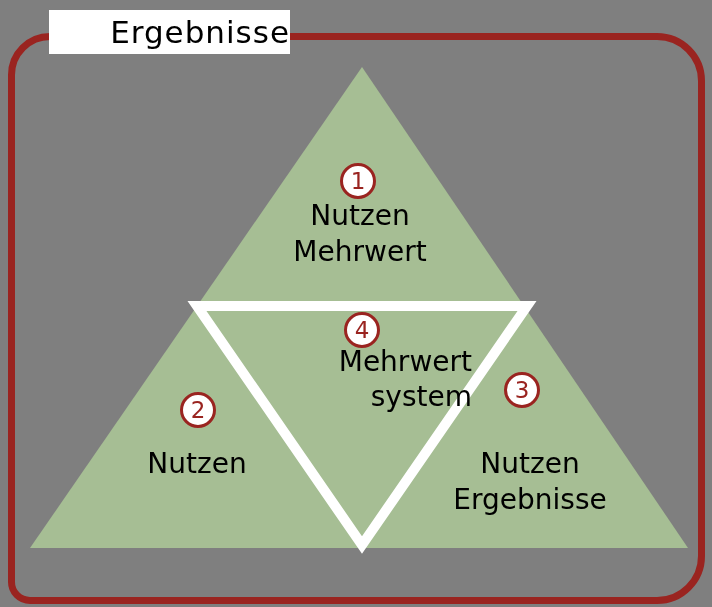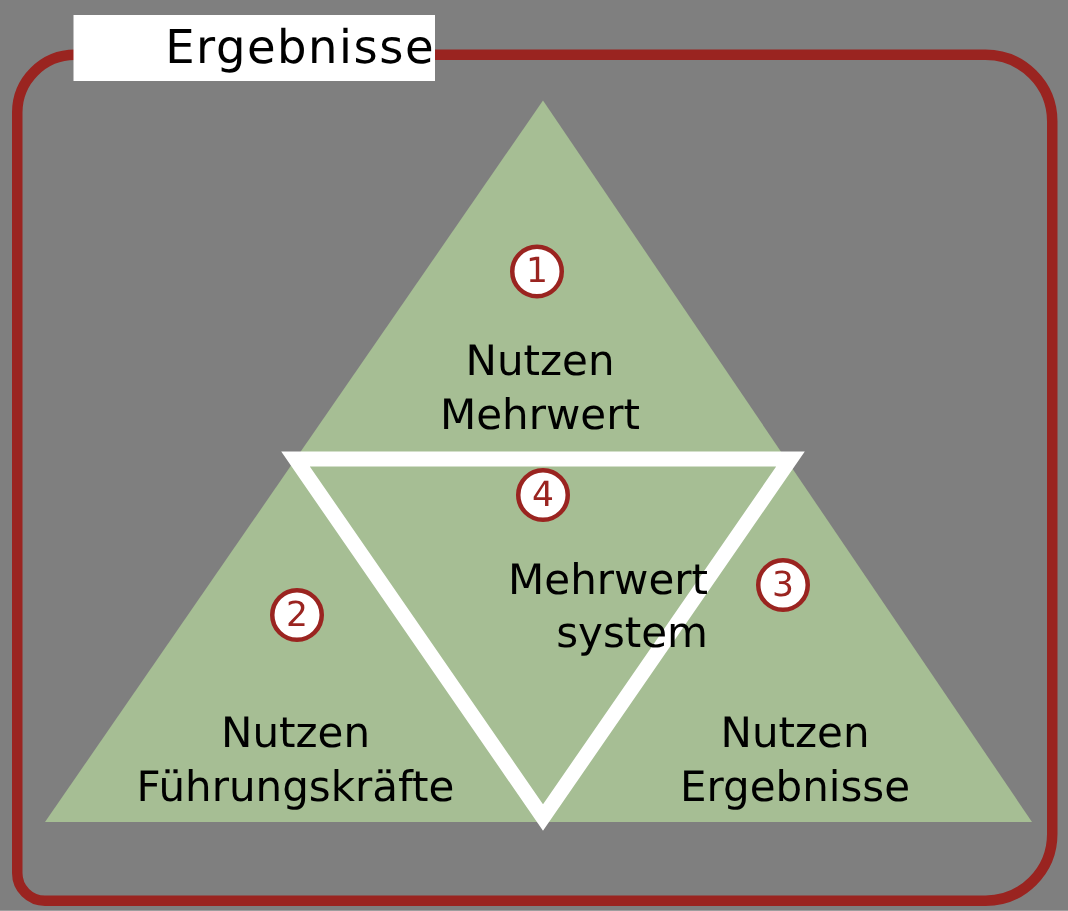--- a/index.html
+++ b/index.html
@@ -70,21 +70,20 @@
   .badge-3 { left: 504px; top: 372px; }
   .badge-4 { left: 344px; top: 312px; }
 
   .label {
     position: absolute;
     text-align: center;
     color: var(--label-text, #000000);
     font-size: 28px;
     line-height: 36px;
     z-index: 2;
-    margin-top: 25px;
   }
   .label span { display: block; }
   .label-1 { left: 230px; top: 198px; width: 260px; }
   .label-2 { left: 47px;  top: 446px; width: 300px; }
   .label-3 { left: 400px; top: 446px; width: 260px; }
   .label-4 { left: 252px; top: 344px; width: 220px; line-height: 35px; text-align: right; }
 </style>
 </head>
 <body>
 
@@ -114,21 +113,20 @@
     <span>4</span>
   </div>
 
   <div class="label label-1">
     <span>Nutzen</span>
     <span>Mehrwert</span>
   </div>
 
   <div class="label label-2">
     <span>Nutzen</span>
-    <span>Führungskräfte</span>
   </div>
 
   <div class="label label-3">
     <span>Nutzen</span>
     <span>Ergebnisse</span>
   </div>
 
   <div class="label label-4">
     <span>Mehrwert</span>
     <span>system</span>

